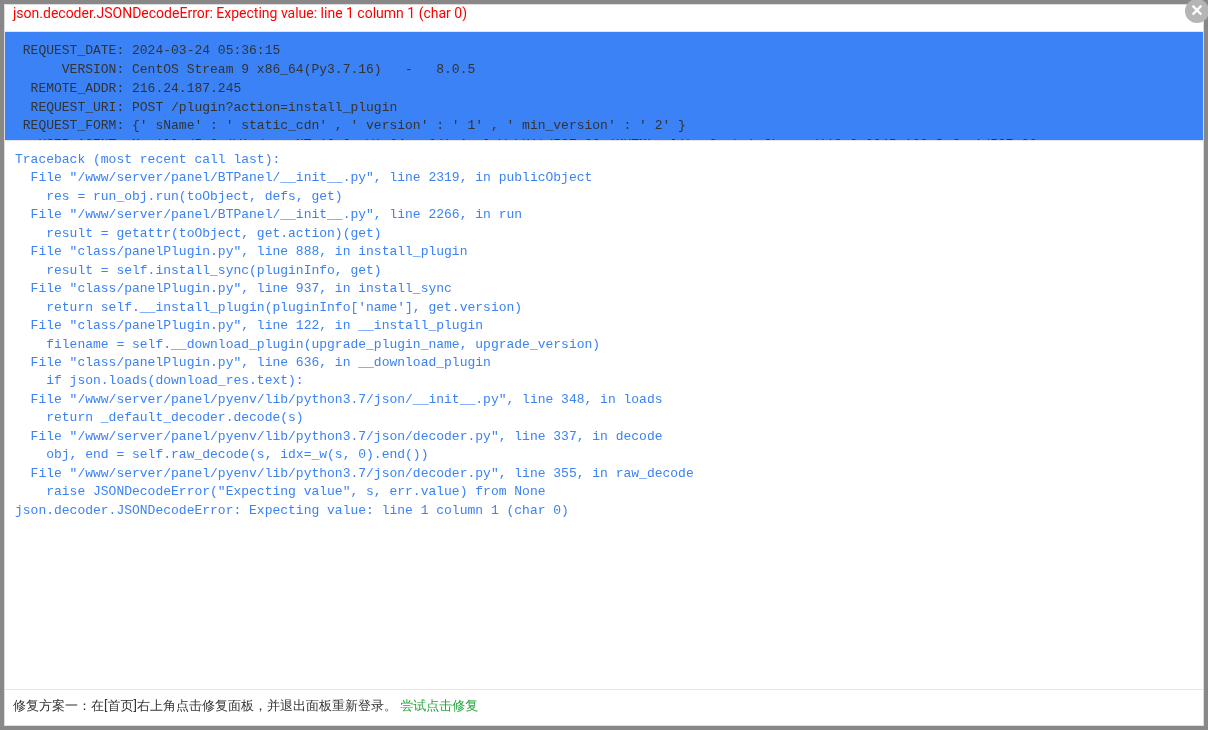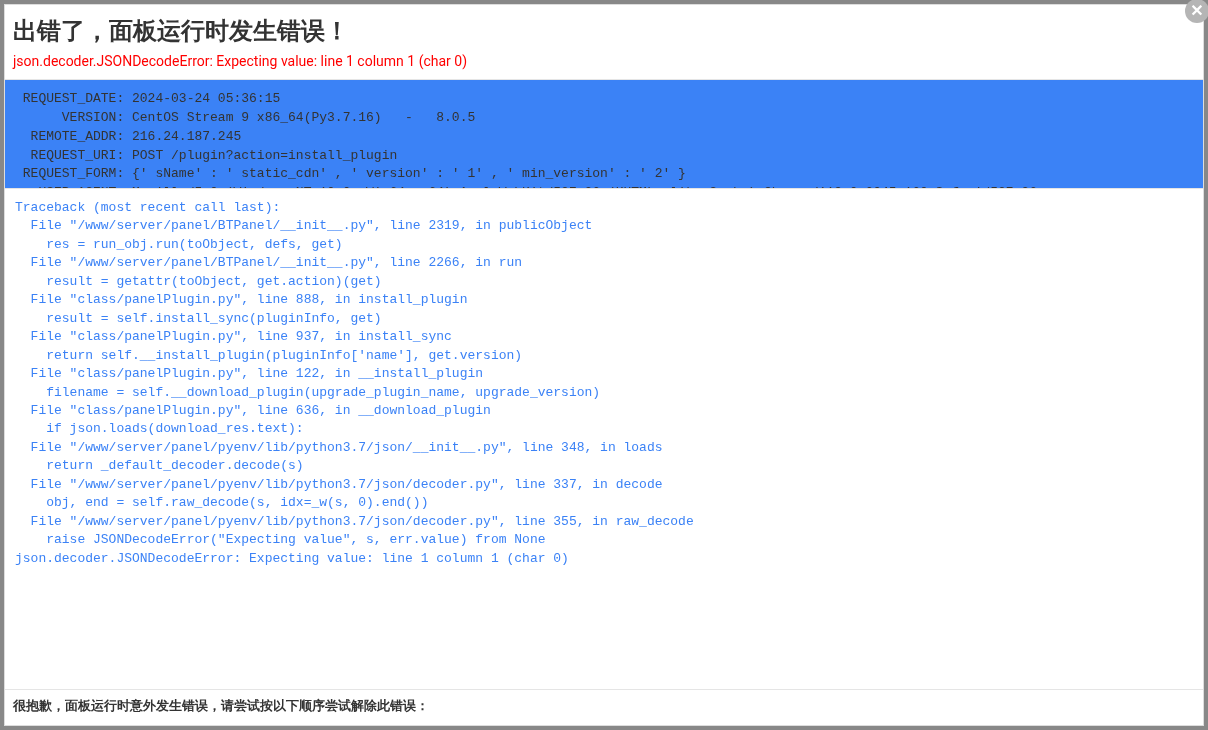--- a/index.html
+++ b/index.html
@@ -94,21 +94,20 @@
     ::-webkit-scrollbar-thumb { background: #c1c1c1; border-radius: 2px; }
   </style>
 </head>
 <body>
 
 <div class="modal">
   <div class="close-btn">
     <span>✕</span>
   </div>
 
-  <div class="title">出错了，面板运行时发生错误！</div>
   <div class="error-msg">json.decoder.JSONDecodeError: Expecting value: line 1 column 1 (char 0)</div>
 
   <div class="request-block"> REQUEST_DATE: 2024-03-24 05:36:15
       VERSION: CentOS Stream 9 x86_64(Py3.7.16)   -   8.0.5
   REMOTE_ADDR: 216.24.187.245
   REQUEST_URI: POST /plugin?action=install_plugin
  REQUEST_FORM: {' sName' : ' static_cdn' , ' version' : ' 1' , ' min_version' : ' 2' }
    USER_AGENT: Mozilla/5.0 (Windows NT 10.0; Win64; x64) AppleWebKit/537.36 (KHTML, like Gecko) Chrome/119.0.6045.160 Safari/537.36</div>
 
   <div class="traceback-block">Traceback (most recent call last):
@@ -126,15 +125,18 @@
     if json.loads(download_res.text):
   File "/www/server/panel/pyenv/lib/python3.7/json/__init__.py", line 348, in loads
     return _default_decoder.decode(s)
   File "/www/server/panel/pyenv/lib/python3.7/json/decoder.py", line 337, in decode
     obj, end = self.raw_decode(s, idx=_w(s, 0).end())
   File "/www/server/panel/pyenv/lib/python3.7/json/decoder.py", line 355, in raw_decode
     raise JSONDecodeError("Expecting value", s, err.value) from None
 json.decoder.JSONDecodeError: Expecting value: line 1 column 1 (char 0)</div>
 
   <div class="footer">
-    <div class="bold-line">很抱歉，面板运行时意外发生错误，请尝试按以下顺序尝试解除此错误：</div>
+    <div>
+      <span>修复方案一：在[首页]右上角点击修复面板，并退出面板重新登录。</span>
+      <span class="repair-link">尝试点击修复</span>
+    </div>
   </div>
 </div>
 
 </body></html>

